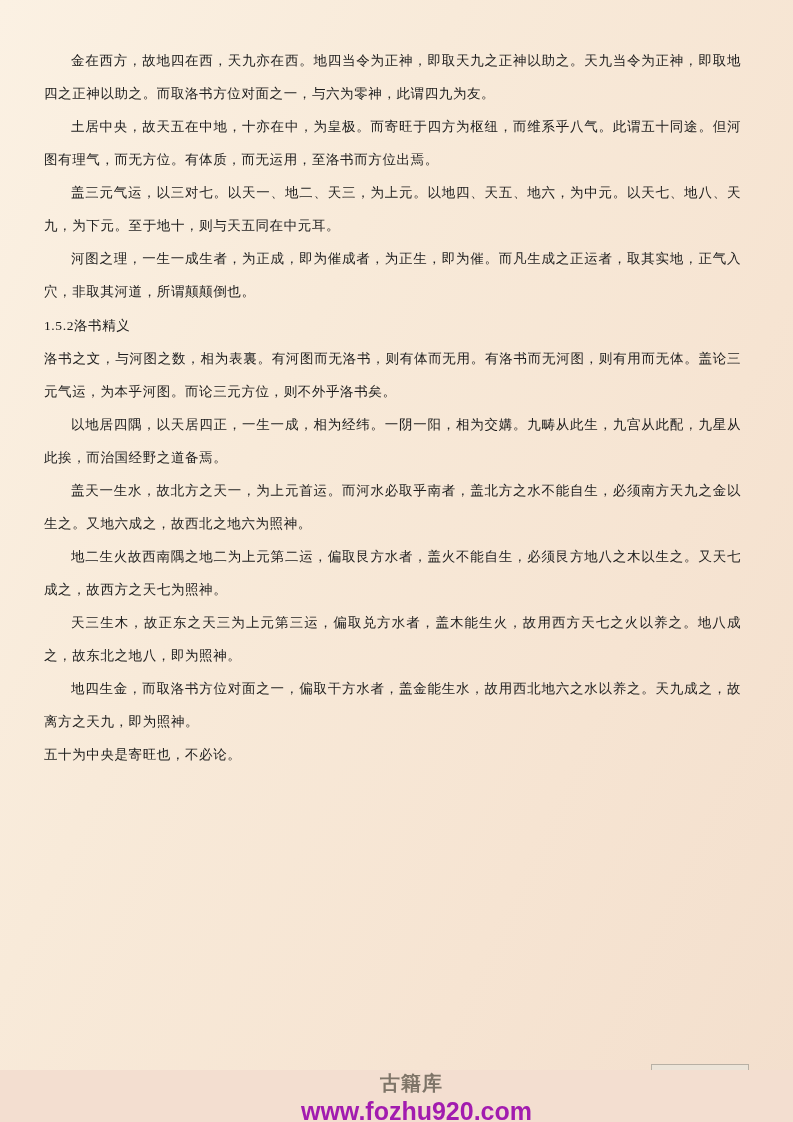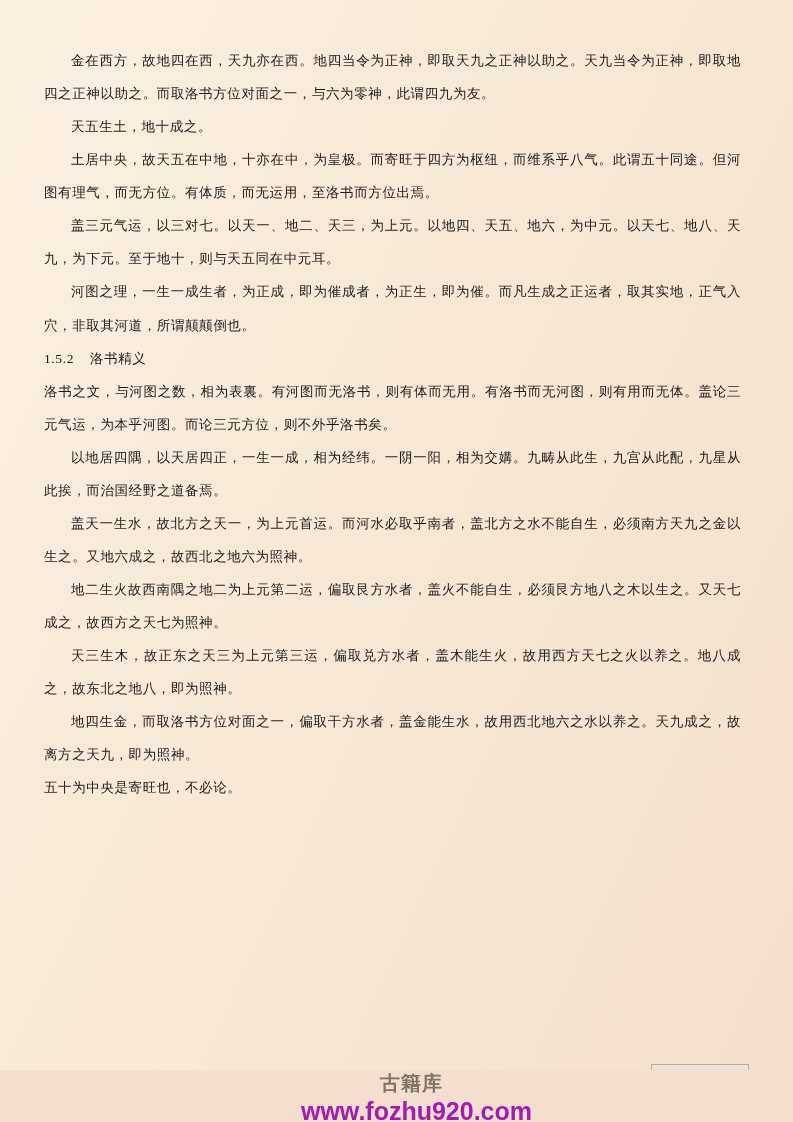--- a/index.html
+++ b/index.html
@@ -44,21 +44,20 @@
     text-indent: 2em;
   }
   .section-heading {
     font-size: 13.5px;
     line-height: 2.45;
     color: #1c1c1c;
     letter-spacing: 0.6px;
     margin: 0;
   }
   .section-heading .num {
-    margin-right: 16px;
   }
   
   .page-number-box {
     position: absolute;
     right: 44px;
     bottom: 38px;
     width: 96px;
     height: 18px;
     border: 1px solid #b8b0a4;
     background: #ece4d8;
@@ -108,21 +107,20 @@
   }
 </style>
 </head>
 <body>
 
 <div class="paper"></div>
 
 <div class="page">
   <div class="body-text">
     <p class="indent">金在西方，故地四在西，天九亦在西。地四当令为正神，即取天九之正神以助之。天九当令为正神，即取地四之正神以助之。而取洛书方位对面之一，与六为零神，此谓四九为友。</p>
-    <p class="indent">天五生土，地十成之。</p>
     <p class="indent">土居中央，故天五在中地，十亦在中，为皇极。而寄旺于四方为枢纽，而维系乎八气。此谓五十同途。但河图有理气，而无方位。有体质，而无运用，至洛书而方位出焉。</p>
     <p class="indent">盖三元气运，以三对七。以天一、地二、天三，为上元。以地四、天五、地六，为中元。以天七、地八、天九，为下元。至于地十，则与天五同在中元耳。</p>
     <p class="indent">河图之理，一生一成生者，为正成，即为催成者，为正生，即为催。而凡生成之正运者，取其实地，正气入穴，非取其河道，所谓颠颠倒也。</p>
 
     <p class="section-heading"><span class="num">1.5.2</span><span>洛书精义</span></p>
 
     <p>洛书之文，与河图之数，相为表裏。有河图而无洛书，则有体而无用。有洛书而无河图，则有用而无体。盖论三元气运，为本乎河图。而论三元方位，则不外乎洛书矣。</p>
     <p class="indent">以地居四隅，以天居四正，一生一成，相为经纬。一阴一阳，相为交媾。九畴从此生，九宫从此配，九星从此挨，而治国经野之道备焉。</p>
     <p class="indent">盖天一生水，故北方之天一，为上元首运。而河水必取乎南者，盖北方之水不能自生，必须南方天九之金以生之。又地六成之，故西北之地六为照神。</p>
     <p class="indent">地二生火故西南隅之地二为上元第二运，偏取艮方水者，盖火不能自生，必须艮方地八之木以生之。又天七成之，故西方之天七为照神。</p>

